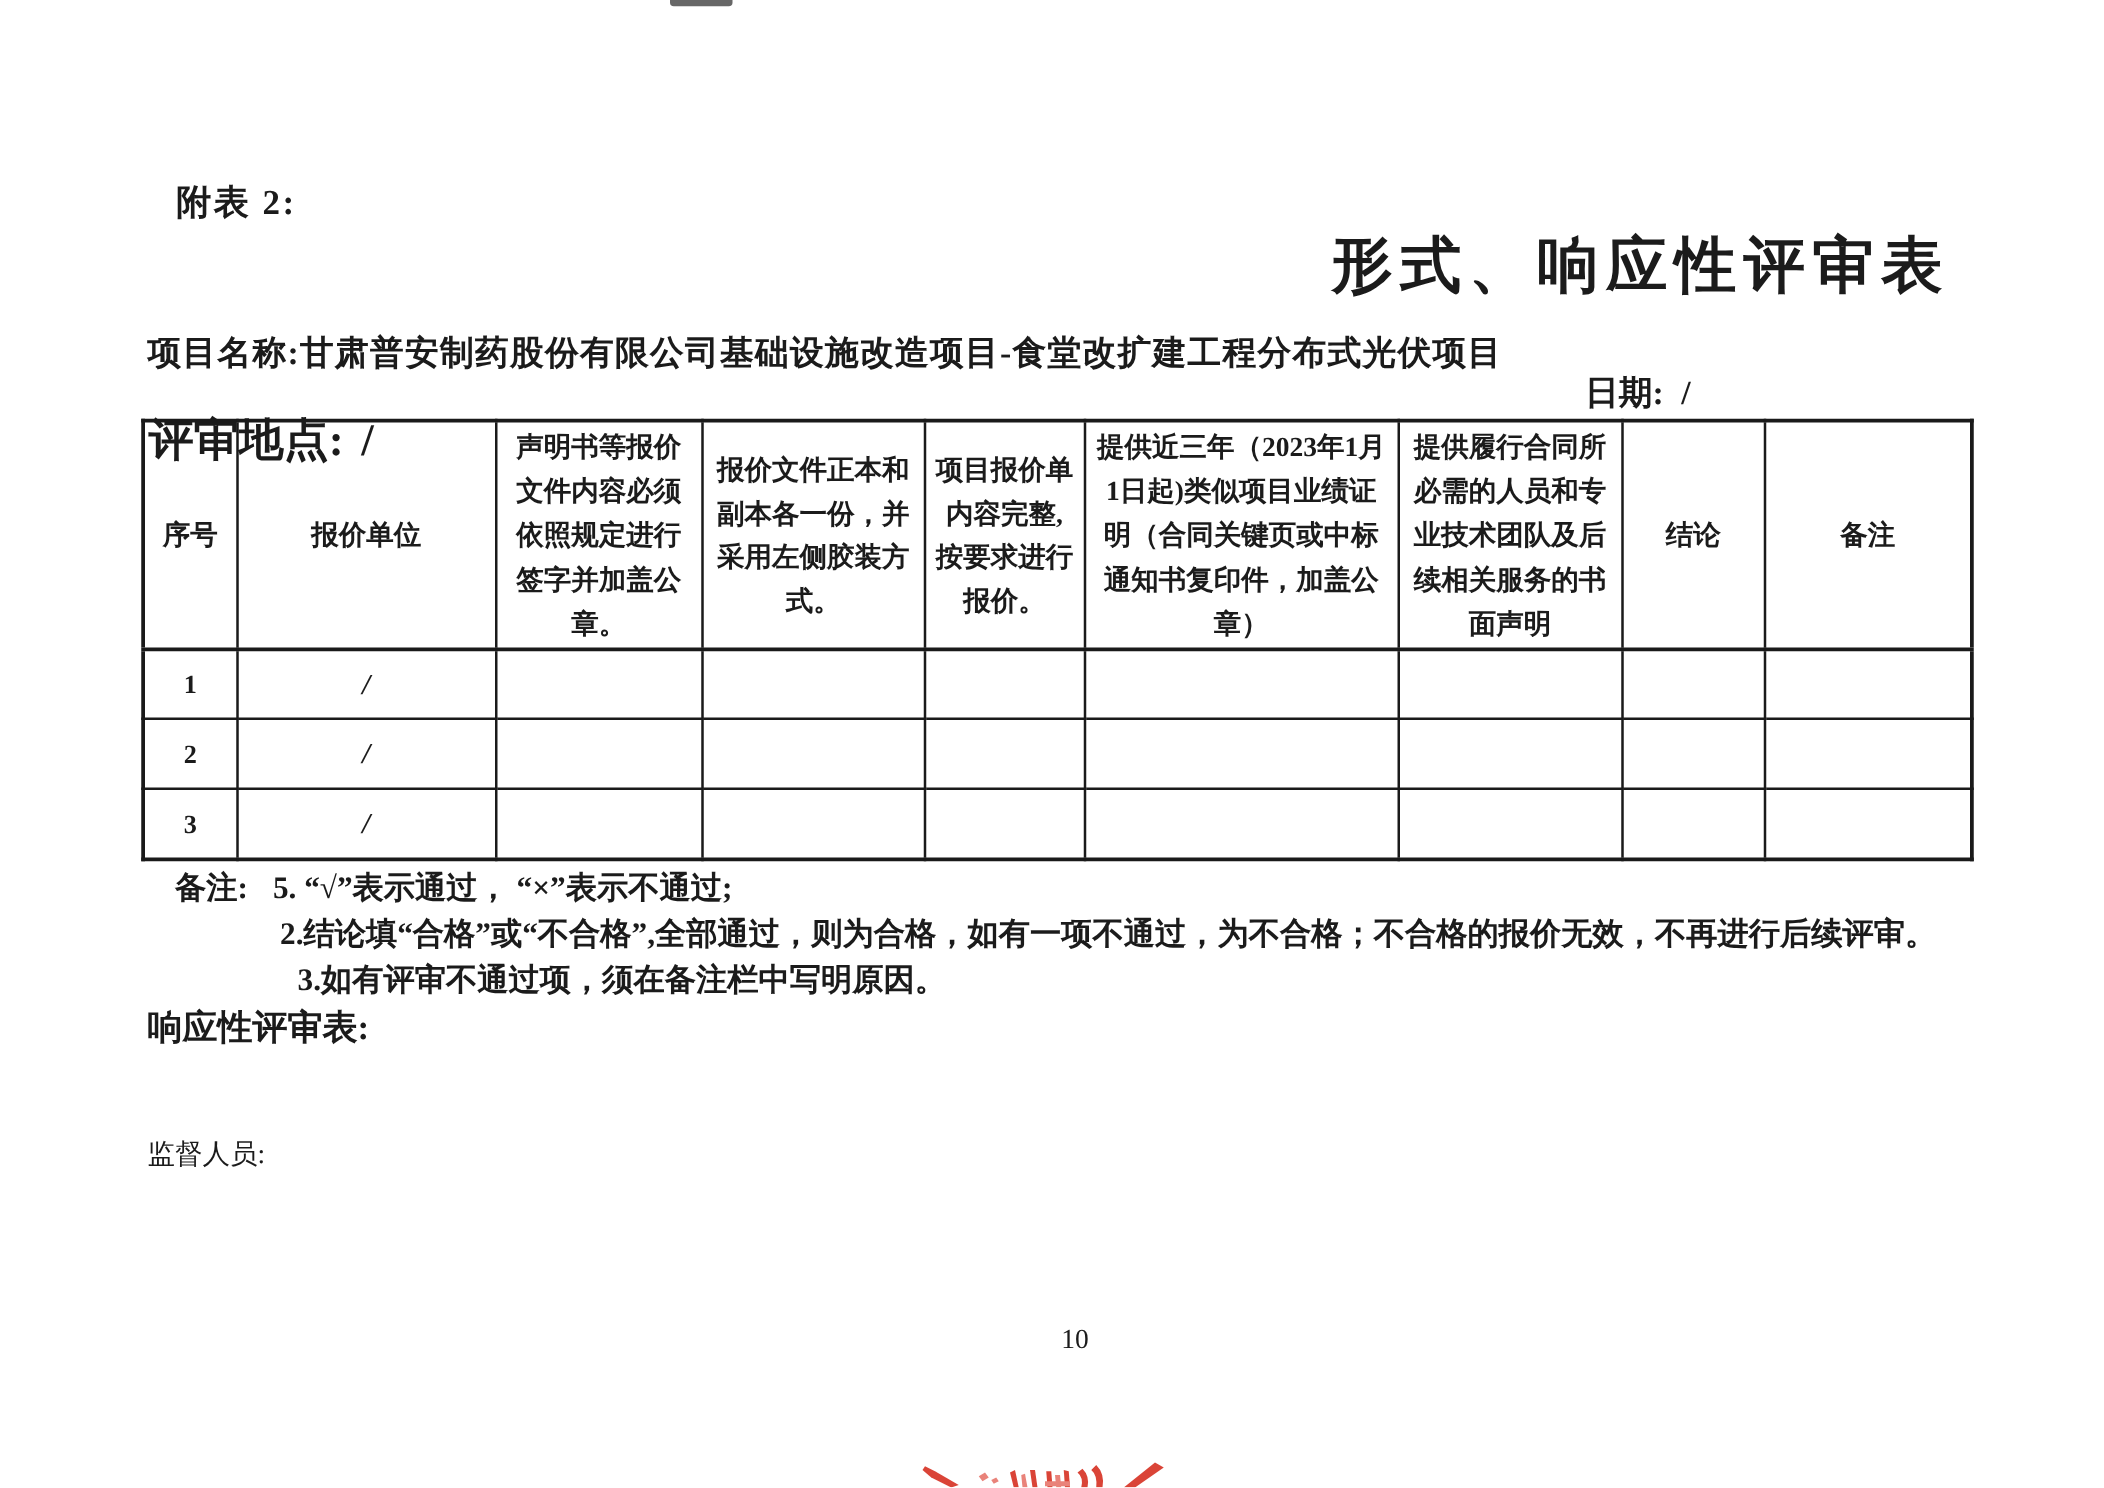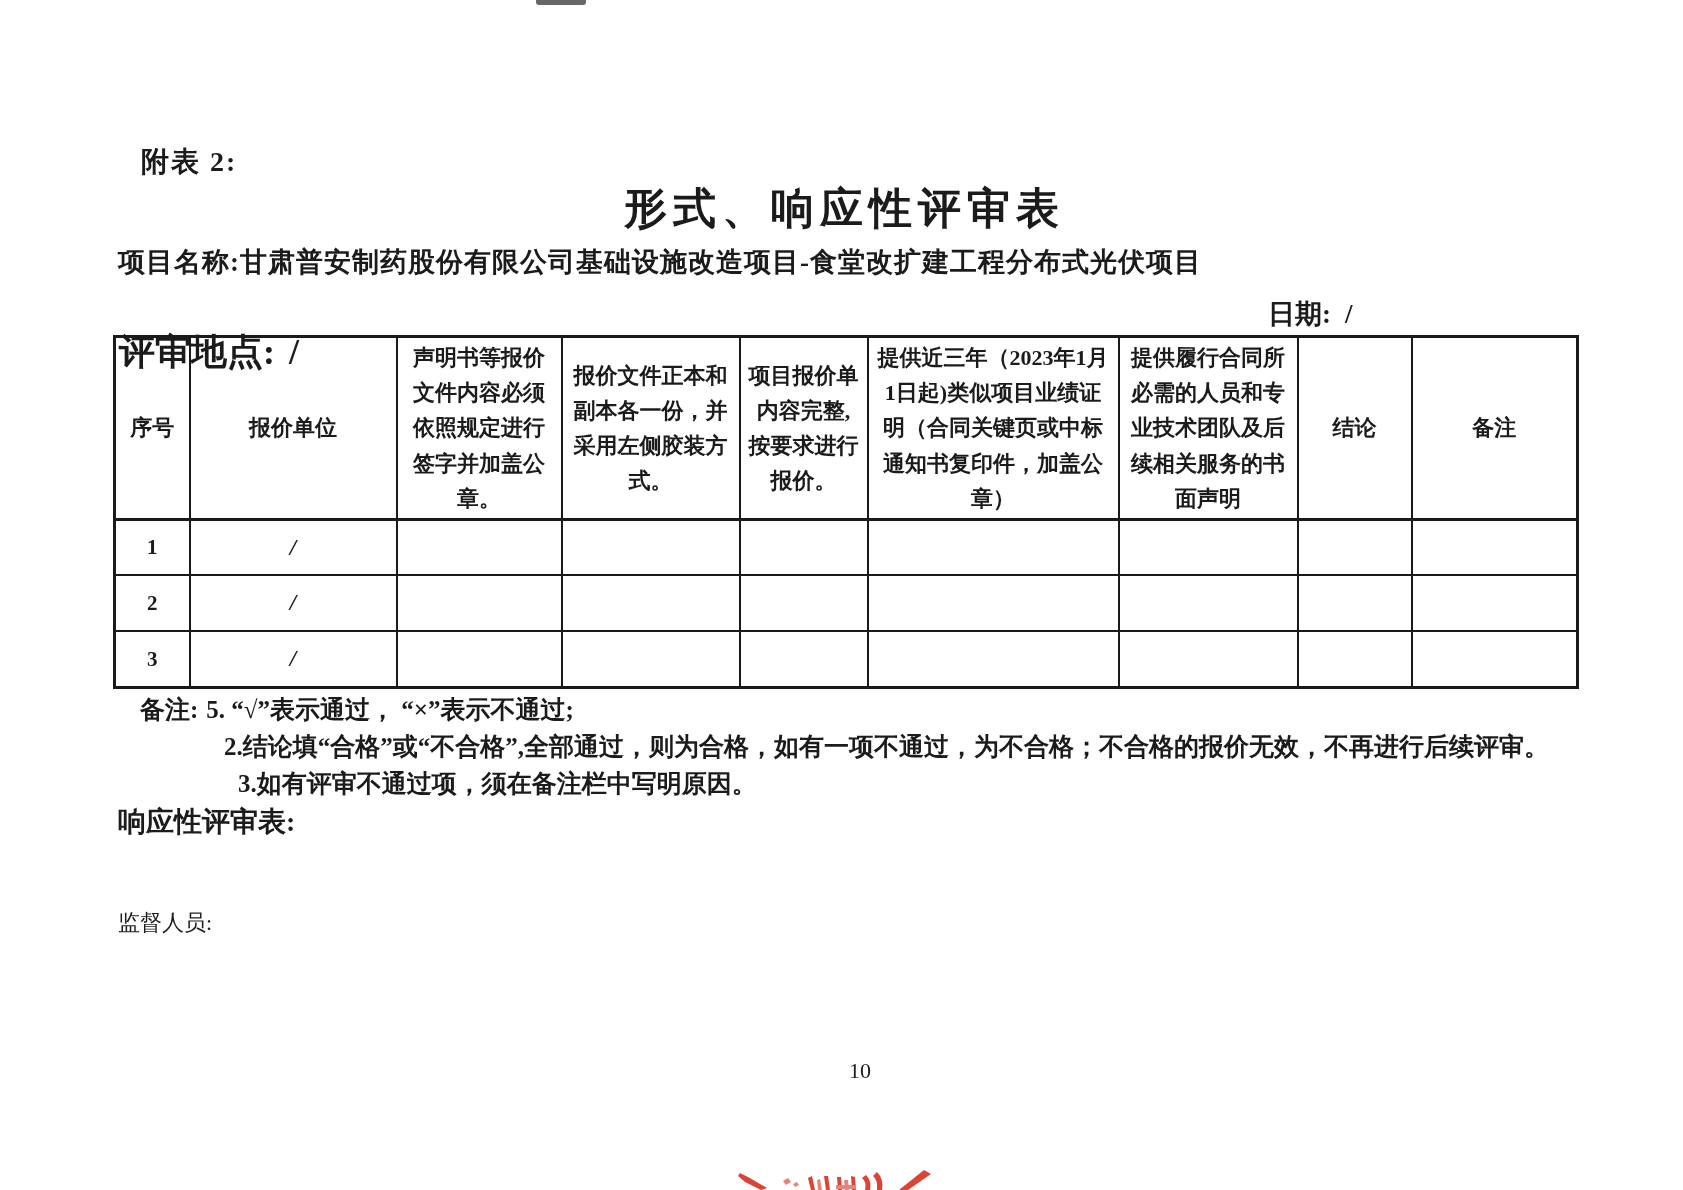--- a/index.html
+++ b/index.html
@@ -4,39 +4,39 @@
 <style>
   html,body{margin:0;padding:0;}
   body{
     width:1683px;height:1190px;position:relative;overflow:hidden;
     background:#ffffff;color:#1b1b1b;
     font-family:"Liberation Serif","DejaVu Serif",serif;
   }
   .abs{position:absolute;}
   #scan-smudge{left:536px;top:0;width:50px;height:5px;background:#4c4c4c;border-radius:0 0 3px 3px;opacity:.85;}
   #attachment-label{left:123px;top:143px;font-size:28px;font-weight:700;letter-spacing:2px;margin-left:18px;}
-  #doc-title{left:113px;top:180px;width:1463px;text-align:center;font-size:43px;font-weight:700;letter-spacing:6px;}
-  #project-line{left:118px;top:244px;font-size:27px;font-weight:700;letter-spacing:1px;white-space:nowrap;}
+  #doc-title{left:97px;top:180px;width:1463px;text-align:right;font-size:49px;font-weight:700;letter-spacing:6px;}
+  #project-line{left:118px;top:264px;font-size:27px;font-weight:700;letter-spacing:1px;white-space:nowrap;}
   #location-line{left:119px;top:288px;font-size:36px;font-weight:700;margin-top:40px;}
   #date-line{left:1268px;top:296px;font-size:27px;font-weight:700;}
   .slash-val{margin-left:14px;font-weight:600;}
   #review-table{left:113px;top:335px;}
   table{border-collapse:collapse;table-layout:fixed;width:1463px;border:3px solid #1a1a1a;}
   col.c1{width:75px}col.c2{width:207px}col.c3{width:165px}col.c4{width:178px}
   col.c5{width:128px}col.c6{width:251px}col.c7{width:179px}col.c8{width:114px}col.c9{width:166px}
   th,td{border:2px solid #1a1a1a;text-align:center;vertical-align:middle;padding:2px 8px;}
   thead tr{height:182px;}
   thead th{font-size:22px;font-weight:600;line-height:1.6;}
   thead tr{border-bottom:3px solid #1a1a1a;}
   tbody tr{height:56px;}
   tbody td{font-size:21px;font-weight:600;}
   td.bidder{font-style:italic;font-size:23px;}
   .note{font-size:25px;font-weight:600;white-space:nowrap;}
   #note-line-1{left:140px;top:693px;}
-  #note-line-1 .note-label{margin-right:8px;}
+  #note-line-1 .note-label{margin-right:20px;}
   #note-line-2{left:224px;top:730px;}
   #note-line-3{left:238px;top:767px;}
   #review-team-line{left:118px;top:803px;font-size:28px;font-weight:700;}
   #supervisor-line{left:118px;top:908px;font-size:22px;font-weight:400;text-align:right;}
   #page-number{left:0;top:1058px;width:1720px;text-align:center;font-size:22px;}
   #red-stamp{left:736px;top:1164px;width:202px;height:26px;}
 </style>
 </head>
 <body>
 

